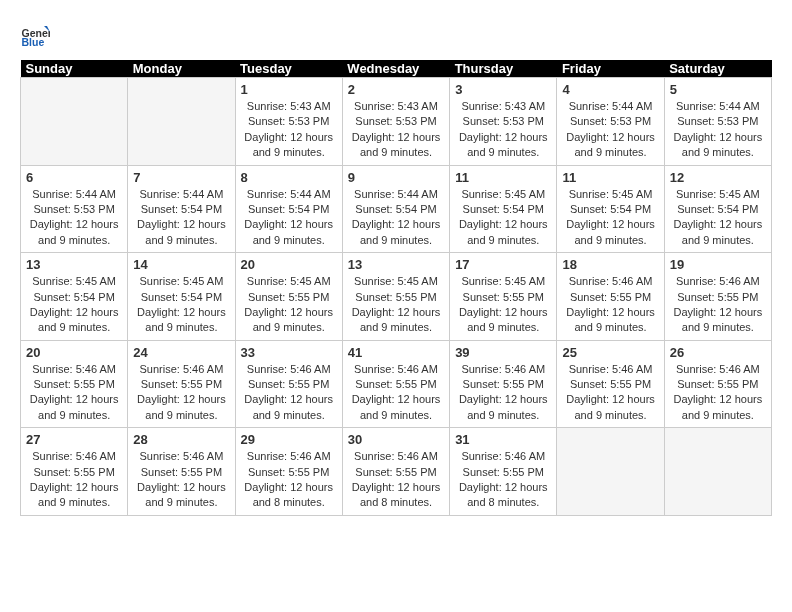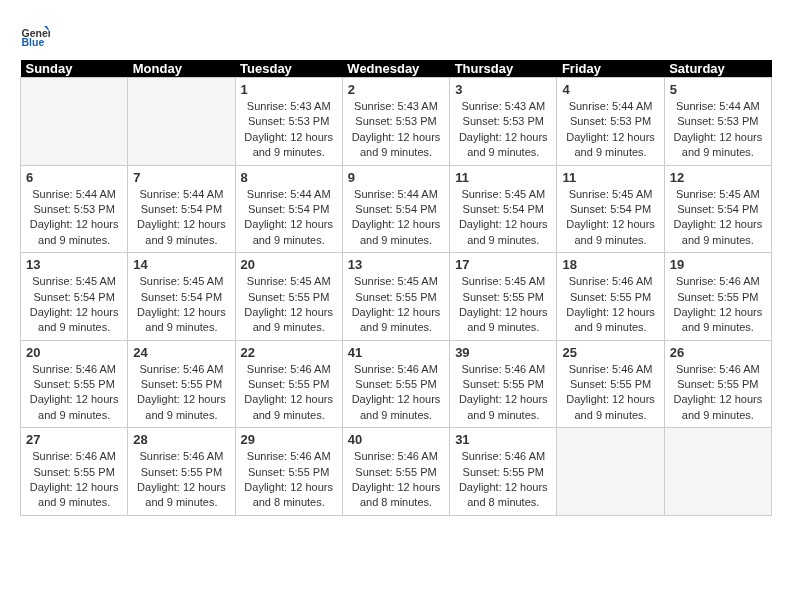--- a/index.html
+++ b/index.html
@@ -258,21 +258,21 @@
 and 9 minutes.</div>
         </td>
         <td>
           <span class="day-number">24</span>
           <div class="day-info" style="white-space: pre-line;">Sunrise: 5:46 AM
 Sunset: 5:55 PM
 Daylight: 12 hours
 and 9 minutes.</div>
         </td>
         <td>
-          <span class="day-number">22</span>
+          <span class="day-number">33</span>
           <div class="day-info" style="white-space: pre-line;">Sunrise: 5:46 AM
 Sunset: 5:55 PM
 Daylight: 12 hours
 and 9 minutes.</div>
         </td>
         <td>
           <span class="day-number">41</span>
           <div class="day-info" style="white-space: pre-line;">Sunrise: 5:46 AM
 Sunset: 5:55 PM
 Daylight: 12 hours
@@ -316,21 +316,21 @@
 and 9 minutes.</div>
         </td>
         <td>
           <span class="day-number">29</span>
           <div class="day-info" style="white-space: pre-line;">Sunrise: 5:46 AM
 Sunset: 5:55 PM
 Daylight: 12 hours
 and 8 minutes.</div>
         </td>
         <td>
-          <span class="day-number">40</span>
+          <span class="day-number">30</span>
           <div class="day-info" style="white-space: pre-line;">Sunrise: 5:46 AM
 Sunset: 5:55 PM
 Daylight: 12 hours
 and 8 minutes.</div>
         </td>
         <td>
           <span class="day-number">31</span>
           <div class="day-info" style="white-space: pre-line;">Sunrise: 5:46 AM
 Sunset: 5:55 PM
 Daylight: 12 hours

